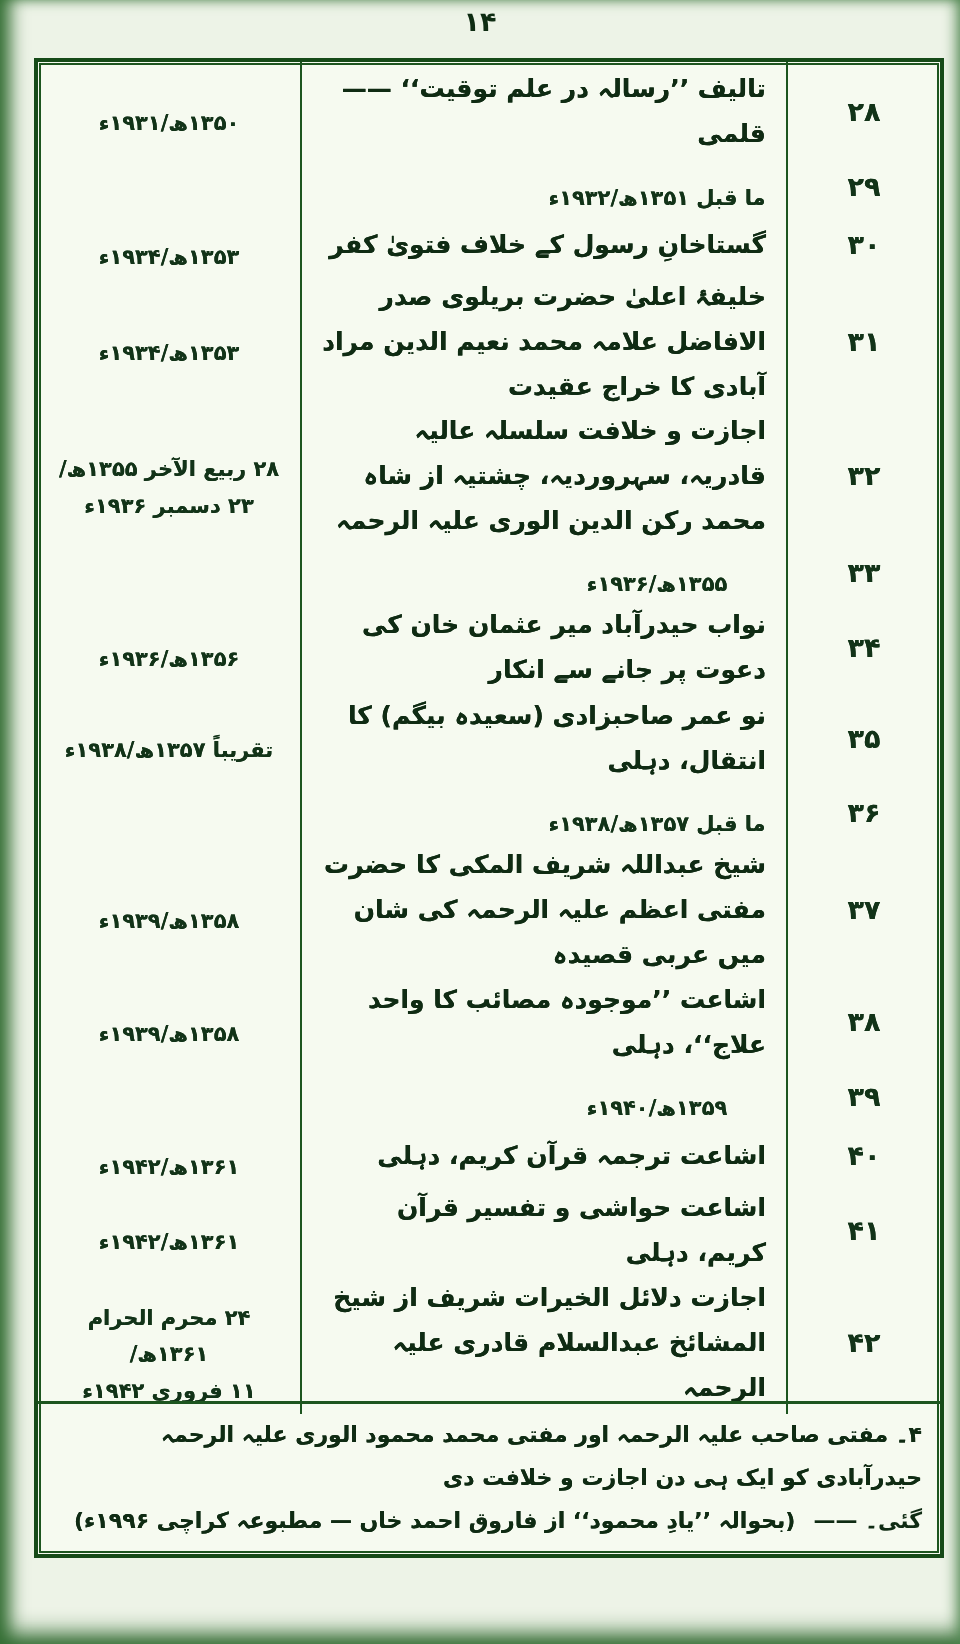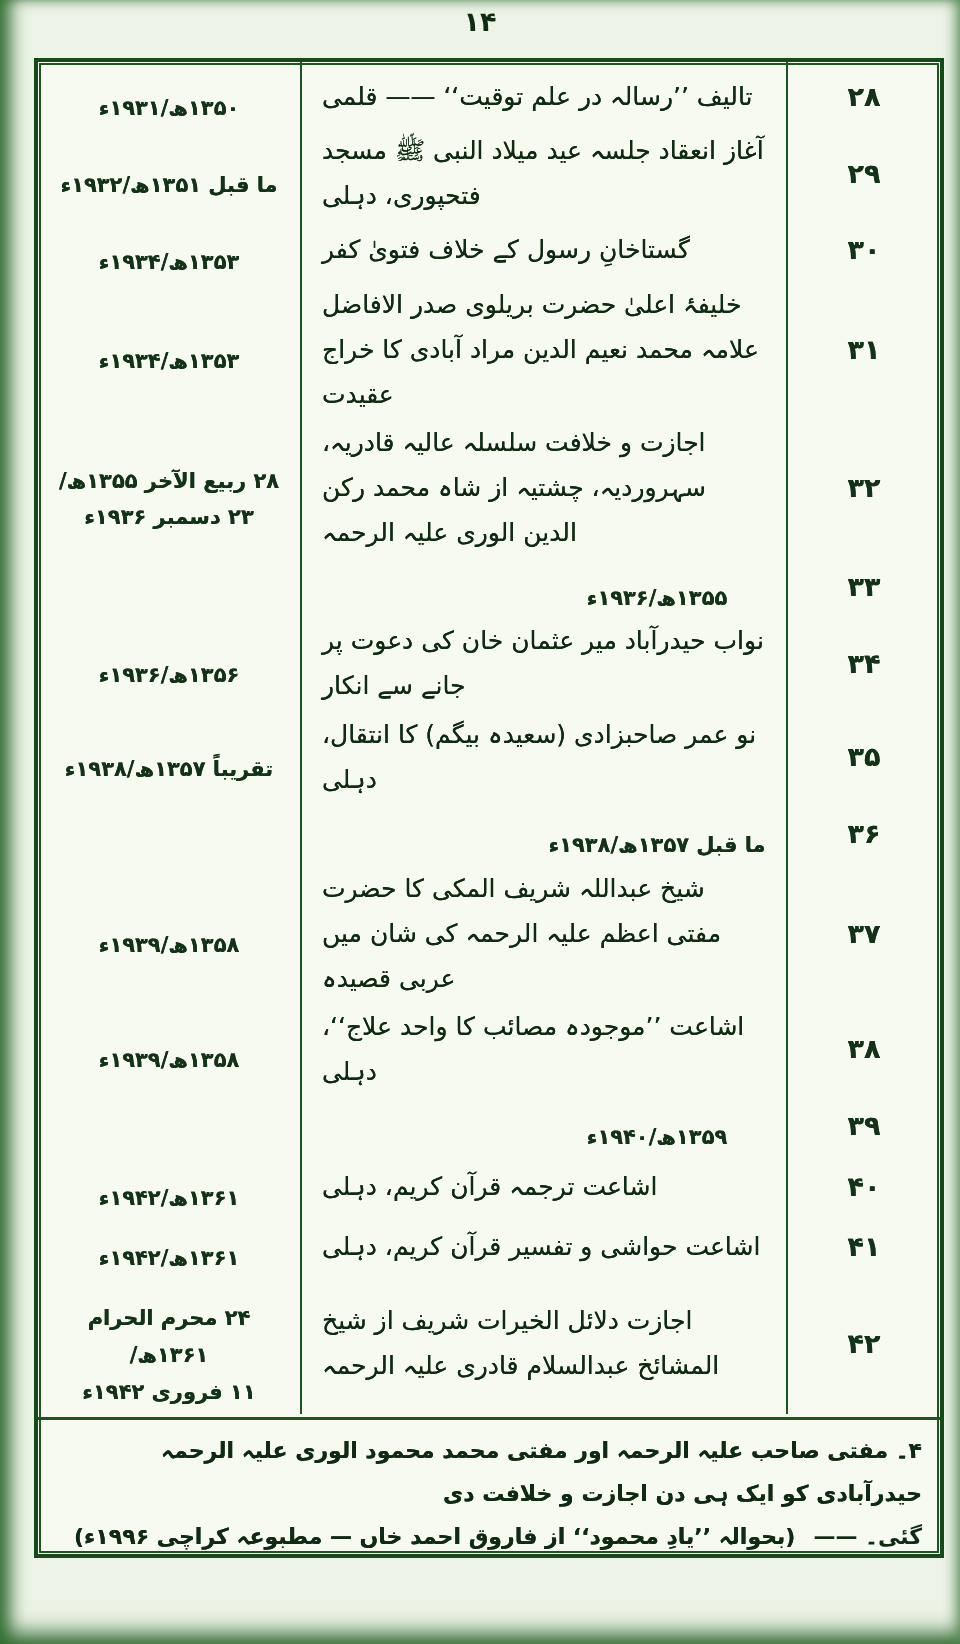--- a/index.html
+++ b/index.html
@@ -36,32 +36,32 @@
   }
   .vline{position:absolute;top:0;bottom:0;width:2px;background:#1d551f;z-index:2;}
   .vline.numbers{right:152px;}
   .vline.dates{left:262px;}
   .row{display:flex;direction:rtl;align-items:center;min-height:56px;}
   .no{
     flex:0 0 152px;text-align:center;font-size:27px;font-weight:700;color:#123318;
     text-shadow:0 0 .6px currentColor;
   }
   .desc{
-    flex:1 1 auto;padding:2px 22px;font-size:25px;font-weight:400;line-height:1.8;
-    color:#0f2b13;direction:rtl;text-align:left;text-shadow:0 0 .6px currentColor;
+    flex:1 1 auto;padding:2px 22px;font-size:25px;font-weight:700;line-height:1.8;
+    color:#0f2b13;direction:rtl;text-align:right;text-shadow:0 0 .6px currentColor;
   }
   .date{
     flex:0 0 262px;padding:0 10px;box-sizing:border-box;text-align:center;
     font-size:21px;font-weight:700;color:#123318;line-height:1.75;
     text-shadow:0 0 .5px currentColor;
     margin-top:24px;
   }
   .hline{height:3px;background:#1d551f;}
   .footnote{
-    position:absolute;left:0;right:0;bottom:0;height:137px;box-sizing:border-box;
+    position:absolute;left:0;right:0;bottom:0;height:153px;box-sizing:border-box;
     direction:rtl;font-size:22px;font-weight:700;line-height:1.95;color:#0f2b13;
   }
   .fn-text{padding:10px 18px 0 18px;text-shadow:0 0 .5px currentColor;}
   .fn-line2{display:flex;direction:rtl;align-items:center;padding:0 18px;}
   .fn-line2 .ref{margin:0 auto;text-shadow:0 0 .5px currentColor;}
 </style>
 </head>
 <body>
 
 <div class="page-number">۱۴</div>
@@ -74,21 +74,20 @@
     <div class="row">
       <div class="no">۲۸</div>
       <div class="desc">تالیف ’’رسالہ در علم توقیت‘‘ —— قلمی</div>
       <div class="date">
         <div>۱۳۵۰ھ/۱۹۳۱ء</div>
       </div>
     </div>
 
     <div class="row">
       <div class="no">۲۹</div>
-      <div class="desc">آغاز انعقاد جلسہ عید میلاد النبی ﷺ مسجد فتحپوری، دہلی</div>
       <div class="date">
         <div>ما قبل ۱۳۵۱ھ/۱۹۳۲ء</div>
       </div>
     </div>
 
     <div class="row">
       <div class="no">۳۰</div>
       <div class="desc">گستاخانِ رسول کے خلاف فتویٰ کفر</div>
       <div class="date">
         <div>۱۳۵۳ھ/۱۹۳۴ء</div>

